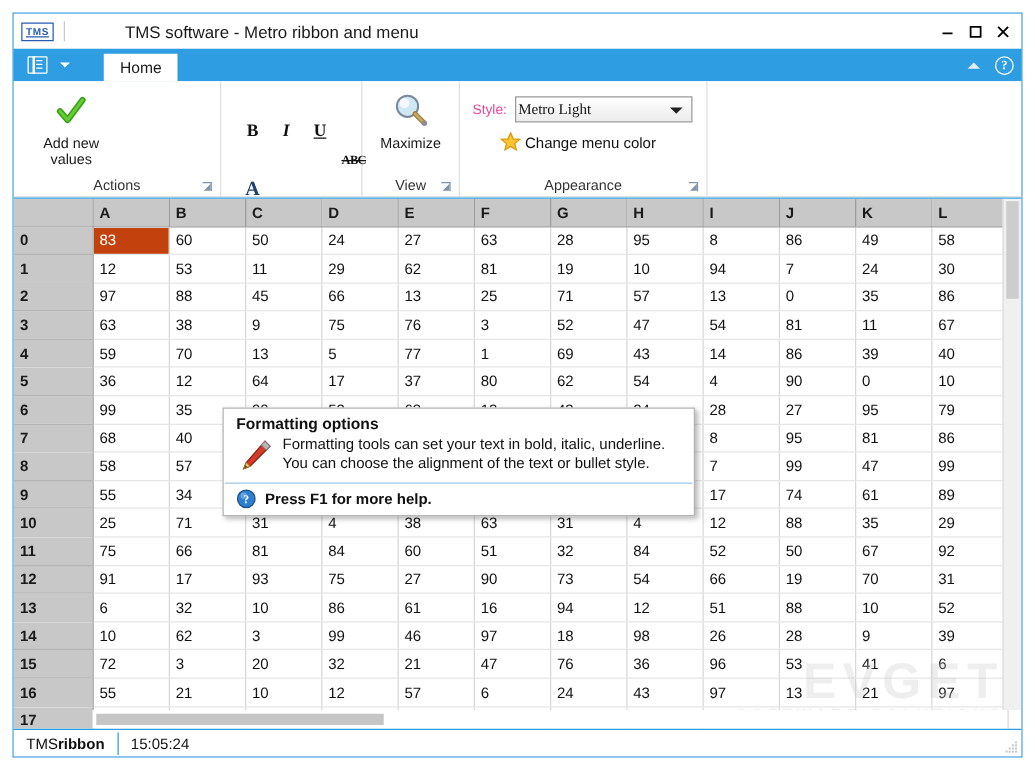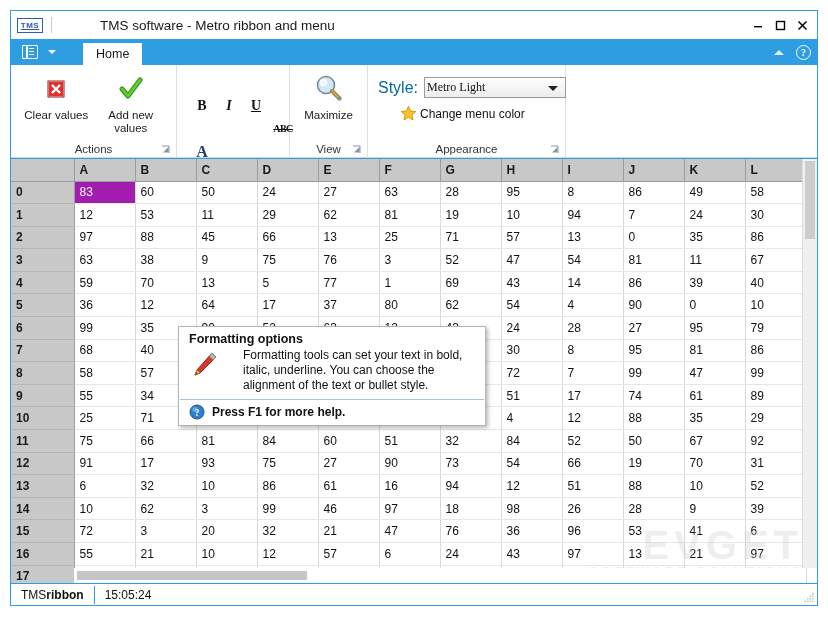--- a/index.html
+++ b/index.html
@@ -188,21 +188,21 @@
     cursor: default;
   }
   .fbtn.b { font-weight: bold; }
   .fbtn.i { font-style: italic; font-weight: bold; }
   .fbtn.u { text-decoration: underline; font-weight: bold; }
   .fbtn.s { text-decoration: line-through; font-size: 10px; font-weight: bold; letter-spacing: -.5px; margin-top: 44px;}
   .fbtn.a { color: #1f3f73; font-weight: bold; font-size: 16px; }
   
   .appear { padding-top: 6px; display: flex; flex-direction: column; gap: 7px; }
   .approw { display: flex; align-items: center; gap: 6px; }
-  .styleLabel { font-size: 16px; color: #0369a1; }
+  .styleLabel { font-size: 11px; color: #ec4899; }
   .combo {
     width: 142px; height: 21px;
     border: 1px solid #9a9a9a;
     background: linear-gradient(#ffffff, #ececec);
     display: flex; align-items: center;
     font-size: 12px; color: #111;
     padding-left: 2px;
     position: relative;
     font-family: Liberation Serif, serif;
   }
@@ -250,21 +250,21 @@
     height: 22px;
   }
   table.grid th.rowhdr {
     background: #c8c8c8;
     font-weight: bold;
     border-right: 1px solid #9c9c9c;
     border-bottom: 1px solid #b4b4b4;
     color: #1a1a1a;
   }
   td.sel {
-    background: #a21caf;
+    background: #c2410c;
     color: #ffffff;
   }
   .col-rh { width: 63px; }
   .col-d  { width: 61px; }
   
   .vscroll {
     position: absolute; right: 0; top: 0; width: 15px; bottom: 15px;
     background: #f0f0f0; border-left: 1px solid #dcdcdc;
   }
   .vthumb {
@@ -295,33 +295,33 @@
     margin-top: 26px;
   }
   .wm2 {
     font-size: 13px; font-weight: bold; letter-spacing: 3.4px;
     color: #c9c9c9; line-height: 15px;
   }
   
   .tooltip {
     position: absolute;
     left: 167px; top: 167px;
-    width: 308px;
+    width: 378px;
     background: #ffffff;
     border: 1px solid #b4b4b4;
     box-shadow: 2px 2px 4px rgba(0,0,0,.28);
     z-index: 40;
     font-size: 12px;
   }
   .tt-title {
     font-weight: bold; font-size: 12.5px; color: #111;
     padding: 5px 8px 1px 10px;
   }
   .tt-body {
-    display: flex; gap: 24px; padding: 1px 8px 6px 10px;
+    display: flex; gap: 7px; padding: 1px 8px 6px 10px;
   }
   .tt-text { color: #111; line-height: 15px; font-size: 12px; }
   .tt-sep { height: 1px; background: #9fc8e8; margin: 0 1px; }
   .tt-foot {
     display: flex; align-items: center; gap: 7px;
     padding: 4px 8px 5px 10px;
     font-weight: bold; font-size: 12px; color: #111;
   }
   
   .statusbar {
@@ -380,28 +380,20 @@
     <div class="tabstrip-right">
       <span class="chev-up"></span>
       <span class="help-circle">?</span>
     </div>
   </div>
 
   <div class="ribbon">
 
     <div class="rgroup" style="width:166px">
       <div class="rgroup-body">
-        <div class="bigbtn">
-          <svg class="ico32" viewBox="0 0 32 32">
-            <rect x="8" y="8" width="16" height="16" fill="#e03030" stroke="#fff" stroke-width="1.6"></rect>
-            <rect x="8" y="8" width="16" height="16" fill="none" stroke="#9b1c1c" stroke-width="1"></rect>
-            <path d="M12 12 L20 20 M20 12 L12 20" stroke="#ffffff" stroke-width="2.4" fill="none"></path>
-          </svg>
-          <span class="lbl">Clear values</span>
-        </div>
         <div class="bigbtn">
           <svg class="ico32" viewBox="0 0 32 32">
             <path d="M7 16 L13 23 L25 7" stroke="#3aa017" stroke-width="5" fill="none" stroke-linecap="round" stroke-linejoin="round"></path>
             <path d="M7 16 L13 23 L25 7" stroke="#66cc33" stroke-width="2.4" fill="none" stroke-linecap="round" stroke-linejoin="round"></path>
           </svg>
           <span class="lbl">Add new values</span>
         </div>
       </div>
       <div class="rgroup-foot">
         <span>Actions</span>

